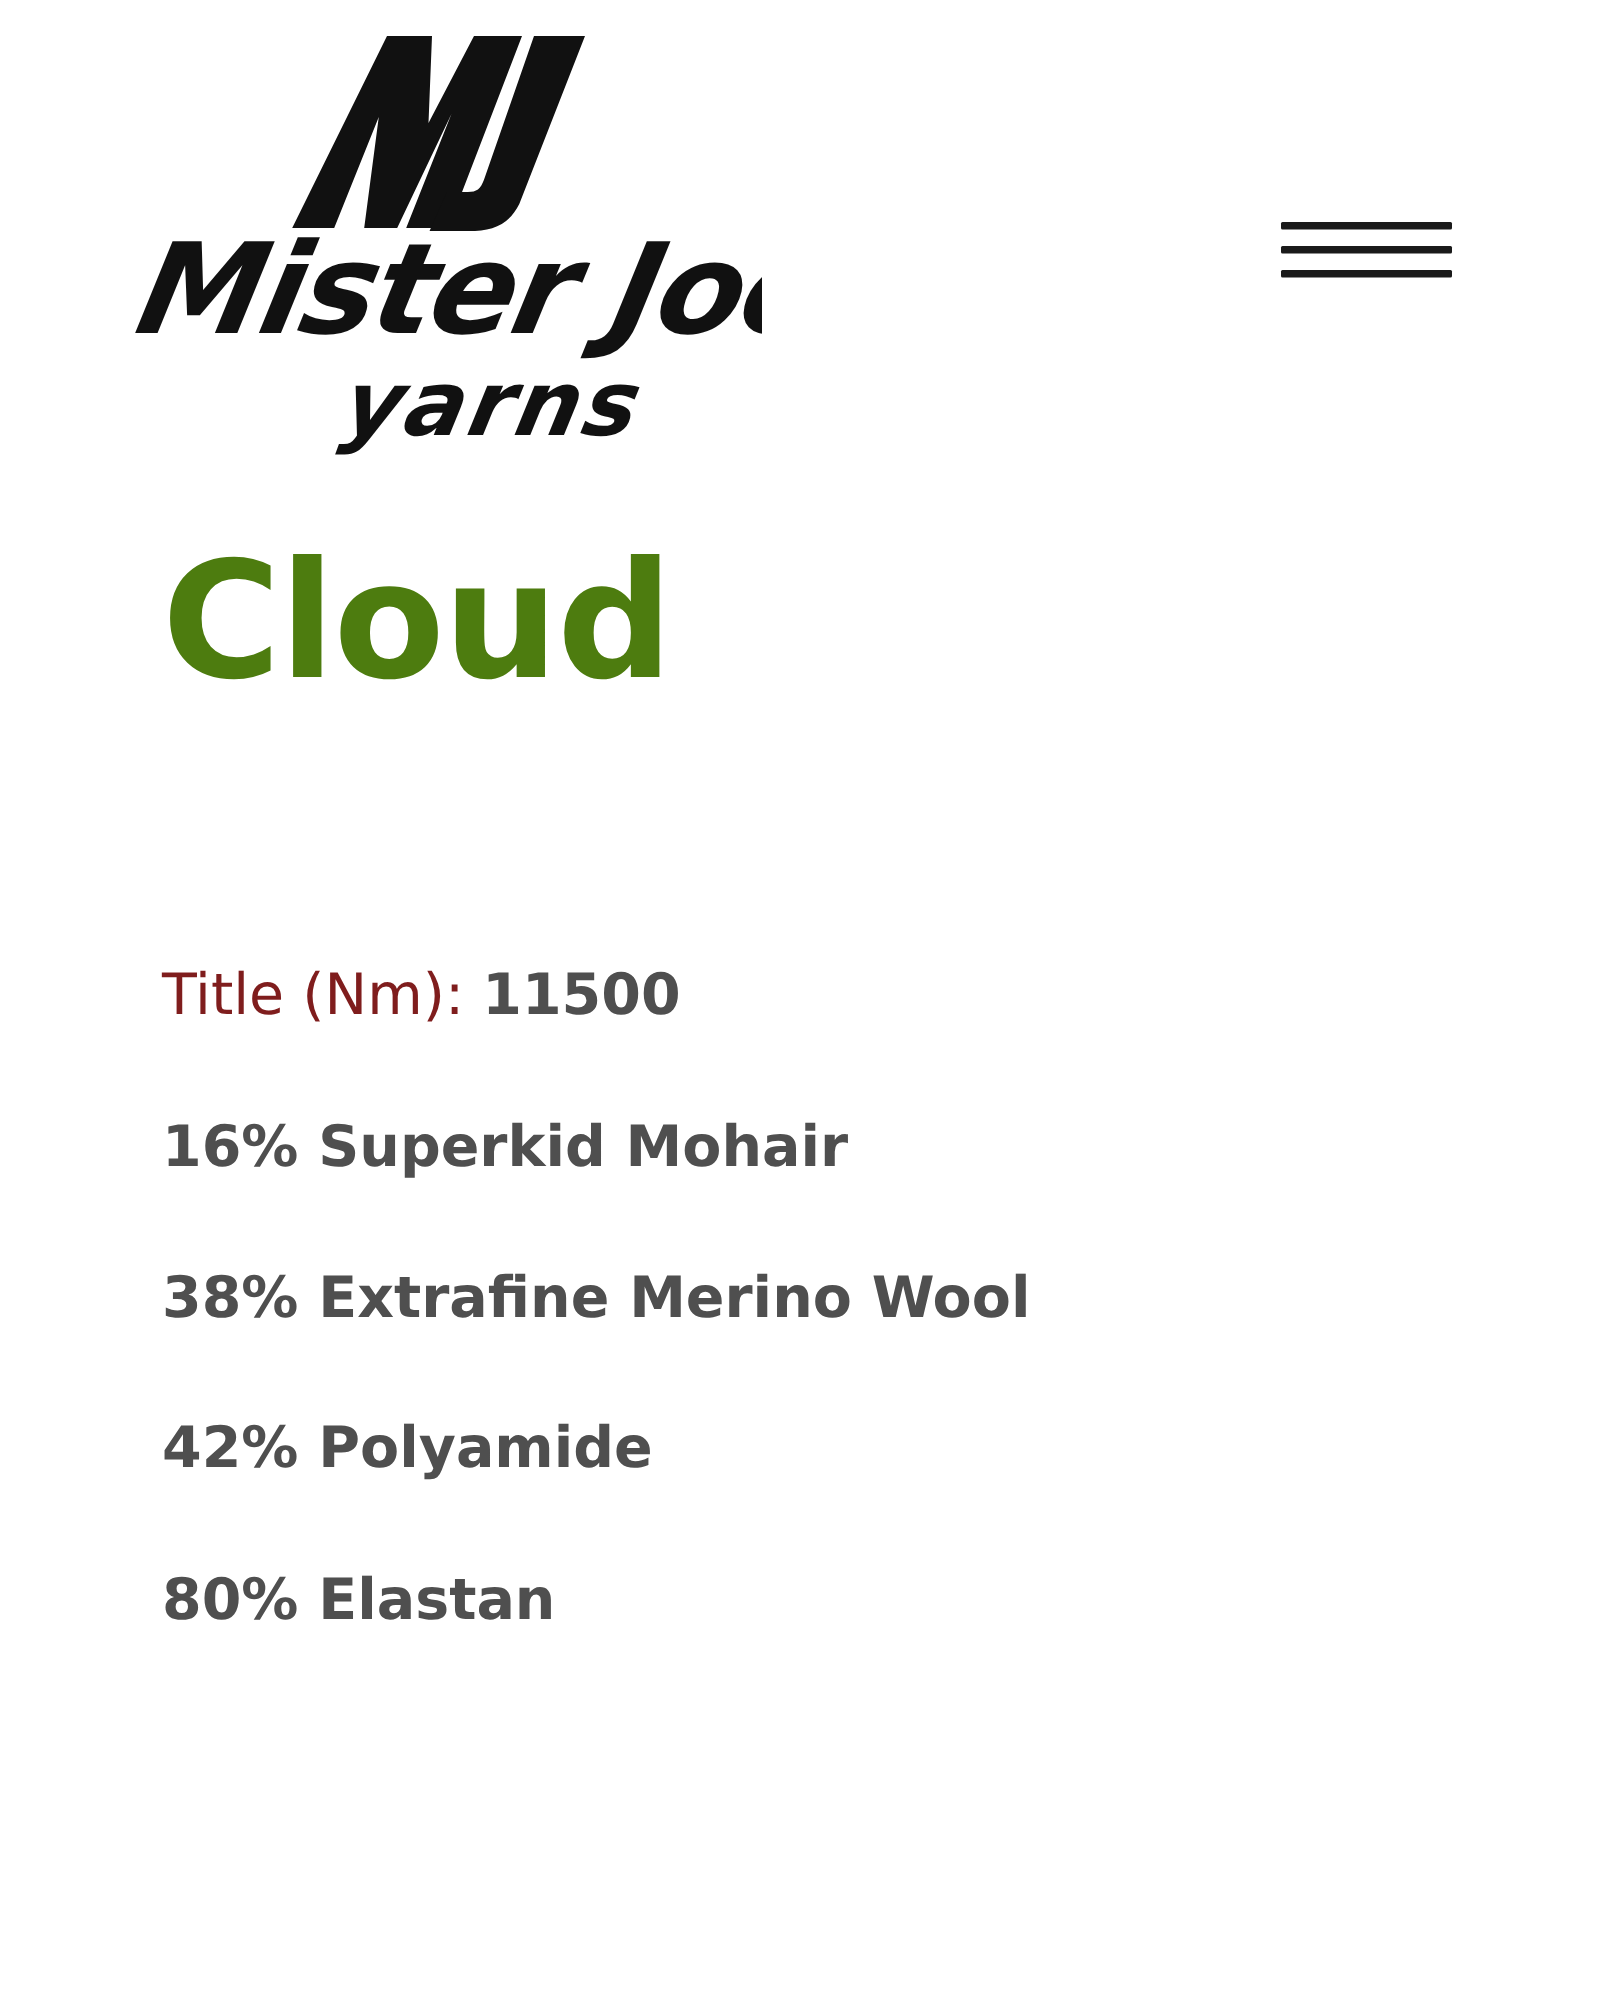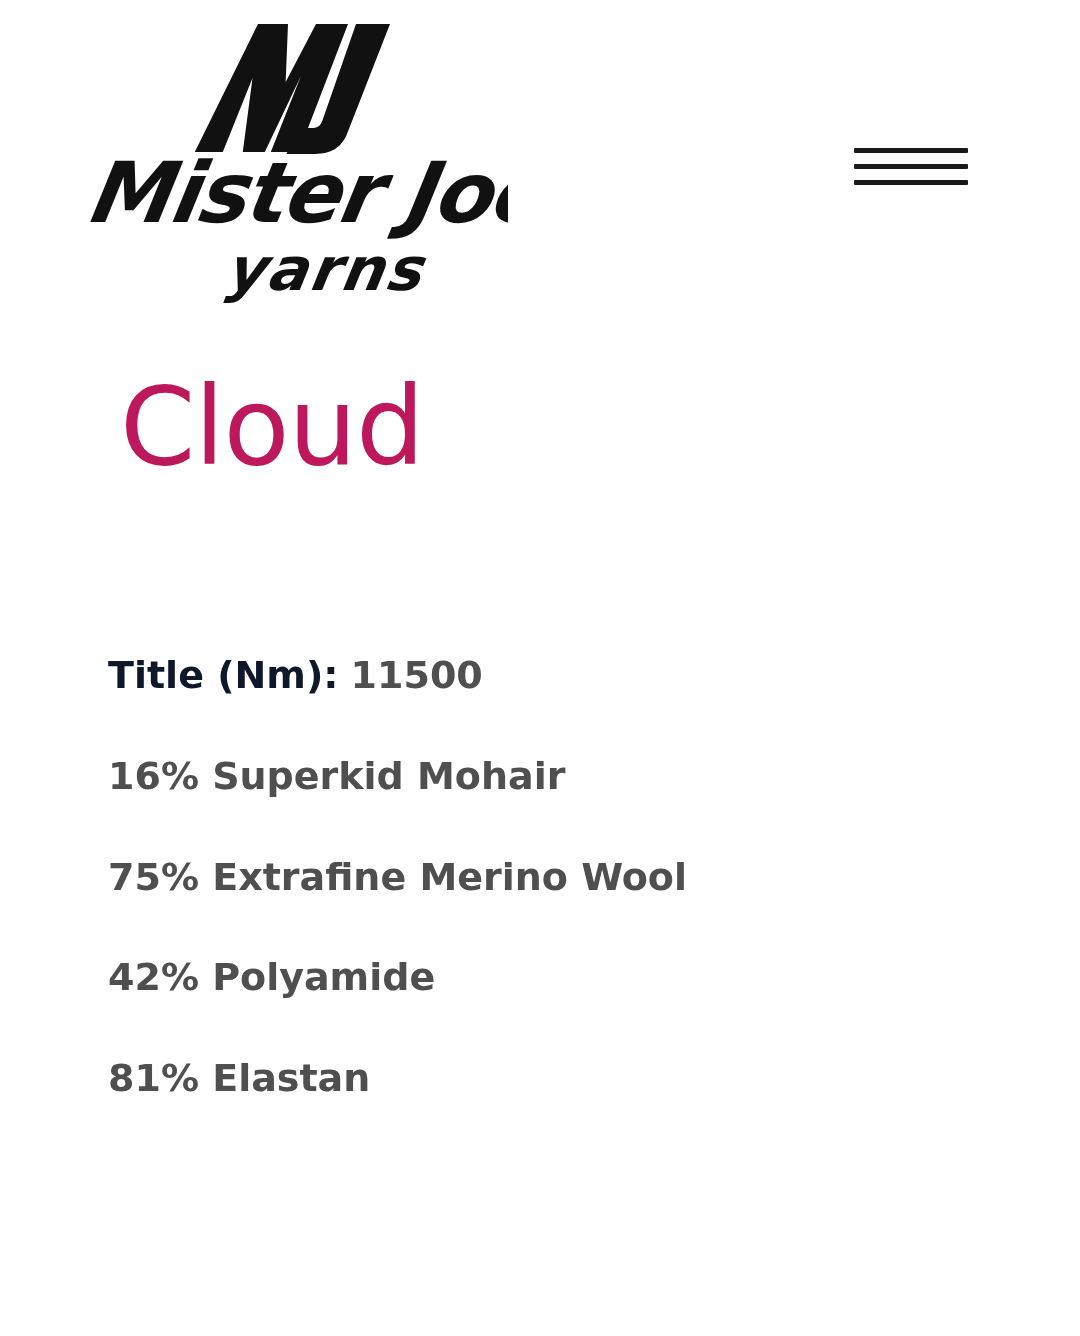--- a/index.html
+++ b/index.html
@@ -54,48 +54,48 @@
   }
   .menu-toggle .bar:nth-child(1) { top: 10px; }
   .menu-toggle .bar:nth-child(2) { top: 26px; }
   .menu-toggle .bar:nth-child(3) { top: 42px; }
 
   
   .main-content {
     padding: 0 108px;
   }
   .product-title {
-    margin: 12px;
+    margin: 0;
     padding-top: 28px;
     font-size: 108px;
     line-height: 1.05;
-    font-weight: 400;
+    font-weight: 700;
     letter-spacing: -1px;
-    color: #be185d;
+    color: #4d7c0f;
     font-family: "DejaVu Sans", sans-serif;
   }
 
   .spec-list {
     margin: 0;
     padding: 0;
     list-style: none;
     margin-top: 168px;
   }
   .spec-row {
     font-size: 38px;
     line-height: 1.28;
     color: #4f4f4f;
     margin-bottom: 52px;
     font-family: "DejaVu Sans", sans-serif;
     font-weight: 400;
   }
   .spec-row:last-child { margin-bottom: 0; }
   .spec-label {
-    font-weight: 700;
-    color: #0f172a;
+    font-weight: 400;
+    color: #7f1d1d;
     margin-top: 12px;
   }
   .spec-value { font-weight: 700; }
 </style>
 </head>
 <body>
 
 <header class="site-header">
 
   <a class="brand-logo" href="#" aria-label="Mister Joe yarns">
@@ -136,27 +136,27 @@
       <span class="spec-label">Title (Nm):</span>
       <span class="spec-value">11500</span>
     </li>
 
 
     <li class="spec-row">
       <span class="spec-value">16% Superkid Mohair</span>
     </li>
 
     <li class="spec-row">
-      <span class="spec-value">75% Extrafine Merino Wool</span>
+      <span class="spec-value">38% Extrafine Merino Wool</span>
     </li>
 
     <li class="spec-row">
       <span class="spec-value">42% Polyamide</span>
     </li>
 
     <li class="spec-row">
-      <span class="spec-value">81% Elastan</span>
+      <span class="spec-value">80% Elastan</span>
     </li>
 
 
   </ul>
 
 </main>
 
 </body></html>

